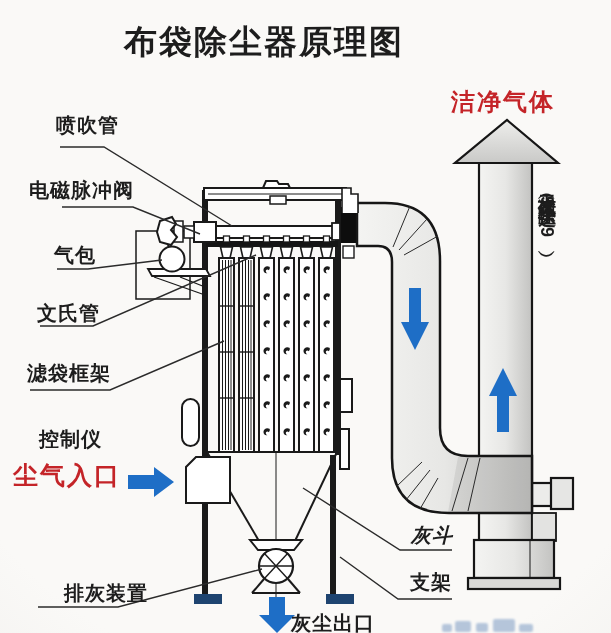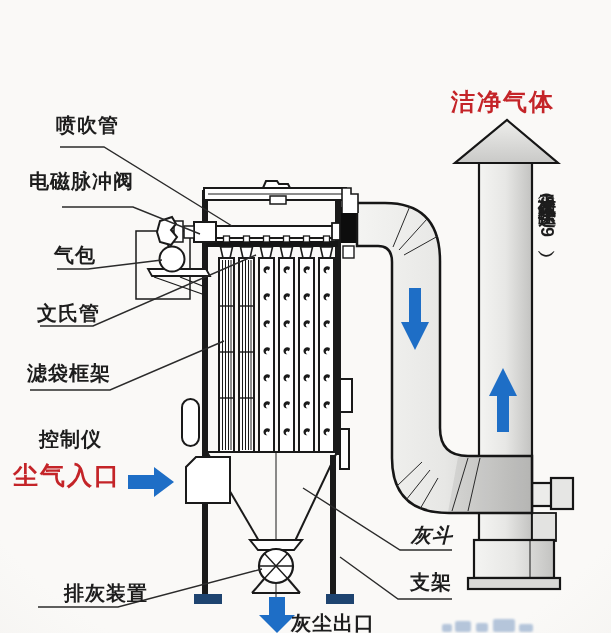--- a/index.html
+++ b/index.html
@@ -214,22 +214,23 @@
     </g>
 
     <g>
       <polygon points="128,475 154,475 154,467 174,482 154,497 154,489 128,489" fill="#1e6ec6"></polygon>
       <polygon points="409,288 421,288 421,322 429,322 415,350 401,322 409,322" fill="#1e6ec6"></polygon>
       <polygon points="497,432 497,396 489,396 503,368 517,396 509,396 509,432" fill="#1e6ec6"></polygon>
       <polygon points="269,597 285,597 285,615 295,615 277,633 259,615 269,615" fill="#1e6ec6"></polygon>
     </g>
   </svg>
 
+  <div class="lbl lbl-title" style="left:124px;top:25px;">布袋除尘器原理图</div>
   <div class="lbl lbl-std" style="left:56px;top:115px;">喷吹管</div>
-  <div class="lbl lbl-std" style="left:29px;top:171px;text-align:center;">电磁脉冲阀</div>
+  <div class="lbl lbl-std" style="left:29px;top:180px;text-align:center;">电磁脉冲阀</div>
   <div class="lbl lbl-std" style="left:54px;top:245px;">气包</div>
   <div class="lbl lbl-std" style="left:37px;top:303px;">文氏管</div>
   <div class="lbl lbl-std" style="left:27px;top:363px;font-size:20px;text-align:right;">滤袋框架</div>
   <div class="lbl lbl-std" style="left:39px;top:429px;">控制仪</div>
   <div class="lbl lbl-red lbl-inlet" style="left:13px;top:462px;">尘气入口</div>
   <div class="lbl lbl-std" style="left:35px;top:583px;margin-left:29px;">排灰装置</div>
   <div class="lbl lbl-std" style="left:291px;top:613px;">灰尘出口</div>
   <div class="lbl lbl-std" style="left:411px;top:525px;font-style:italic;">灰斗</div>
   <div class="lbl lbl-std" style="left:410px;top:572px;font-size:20px;">支架</div>
   <div class="lbl lbl-red lbl-cleangas" style="left:451px;top:89px;">洁净气体</div>

